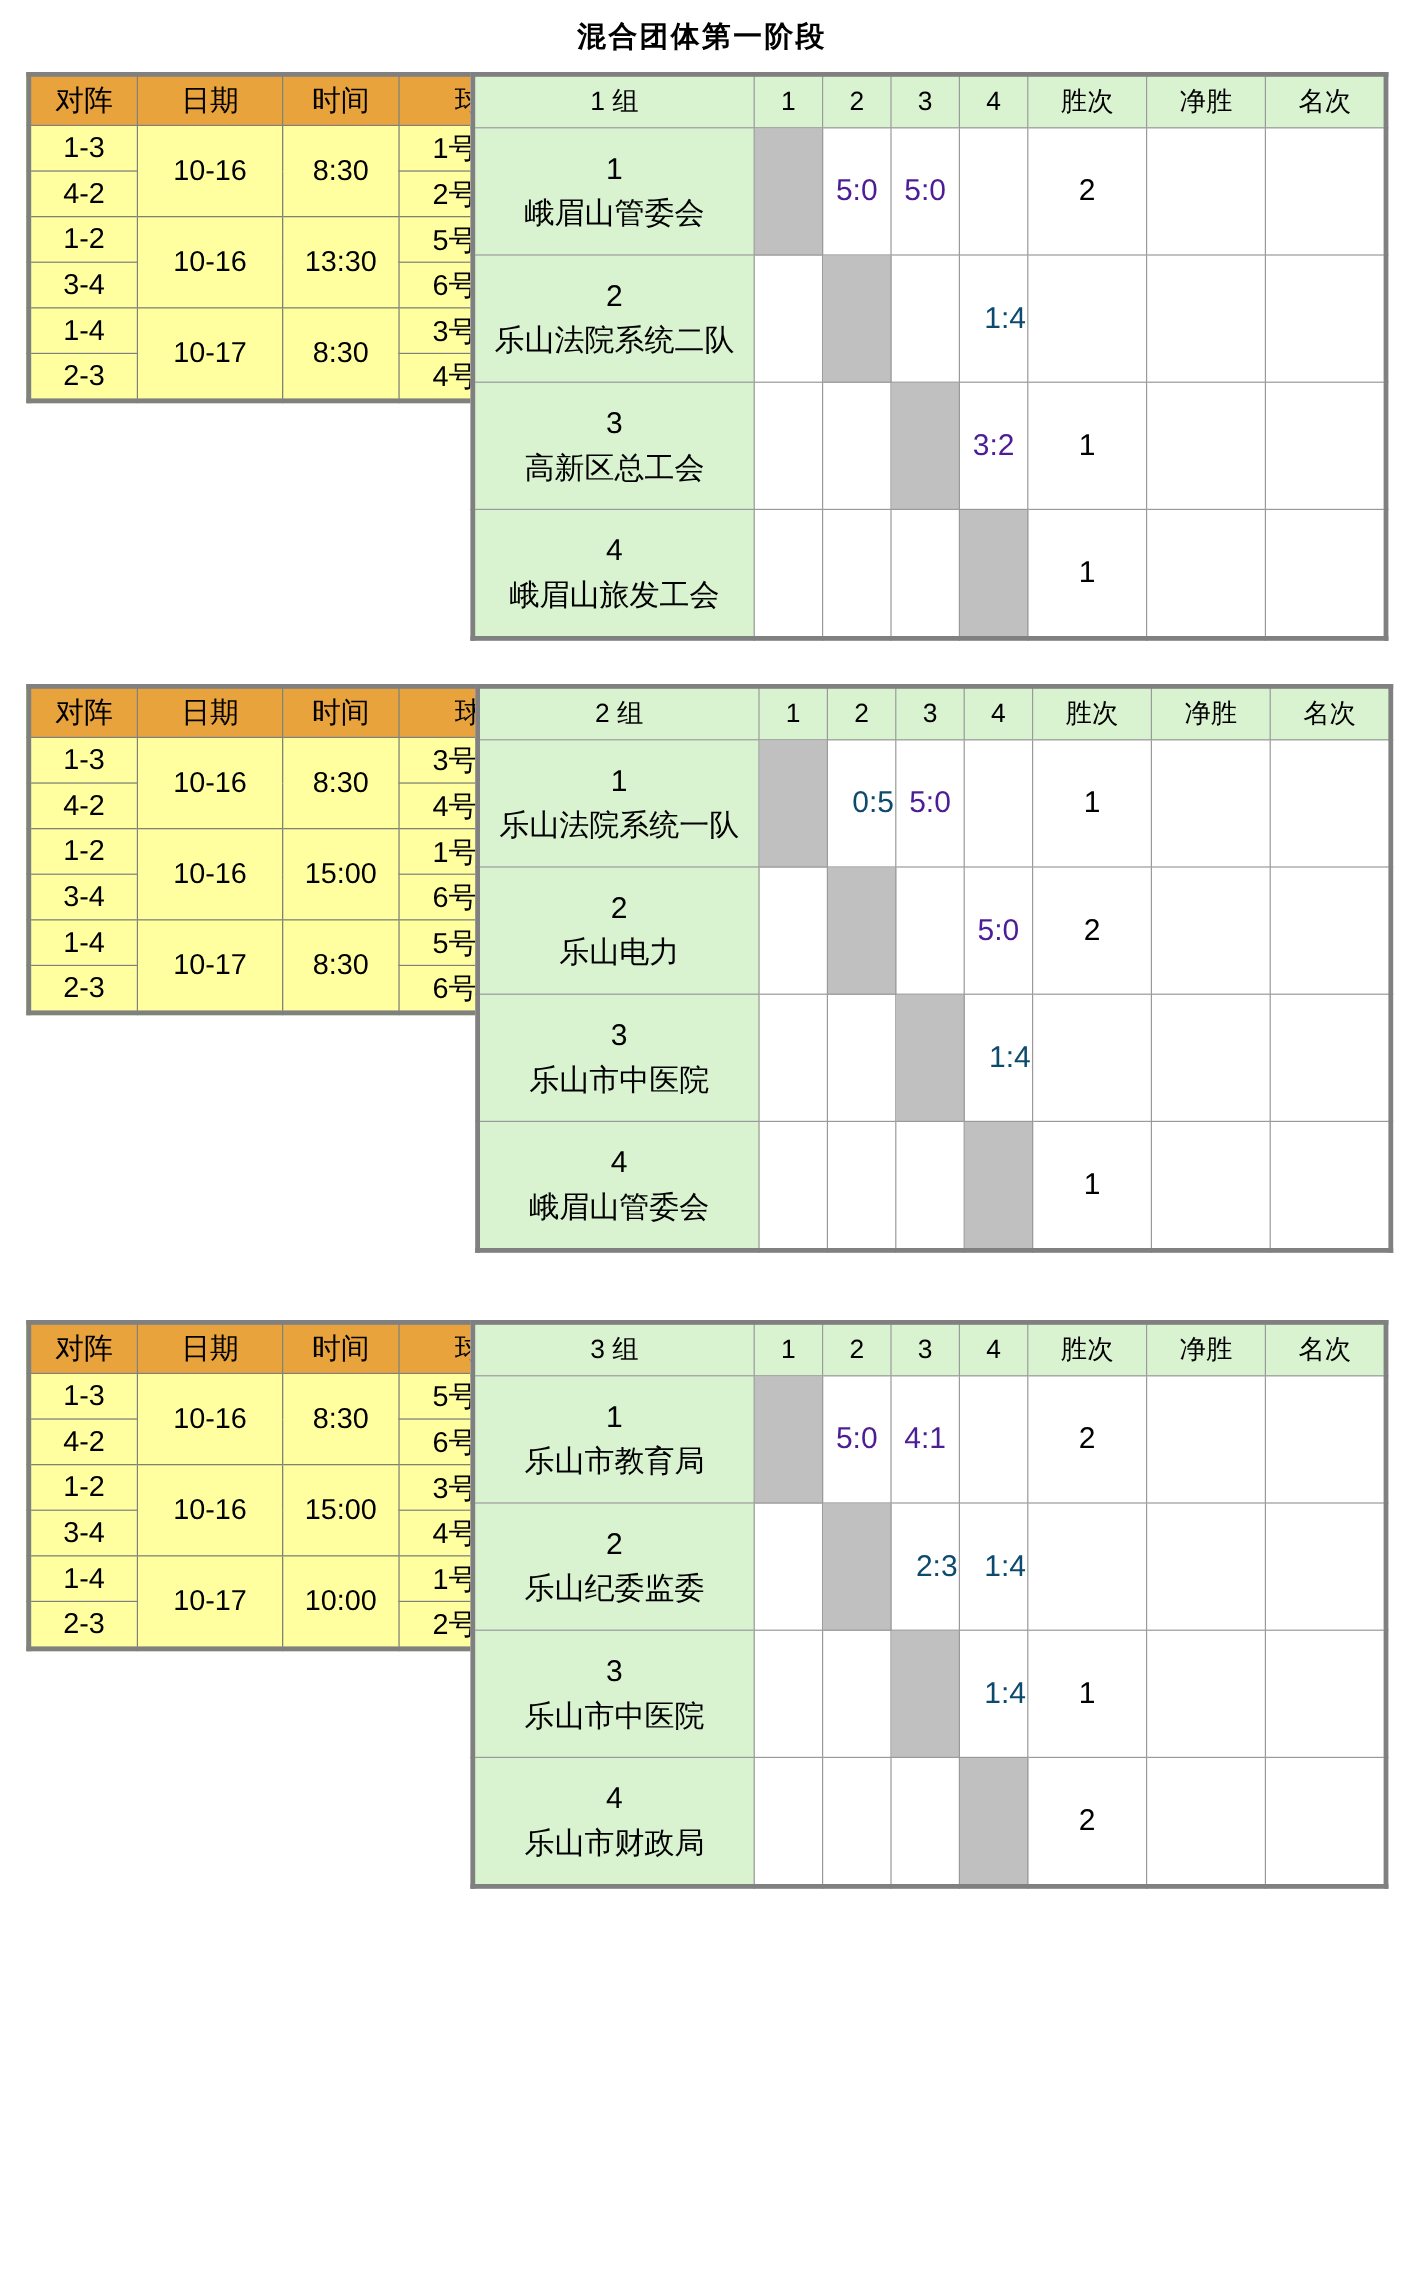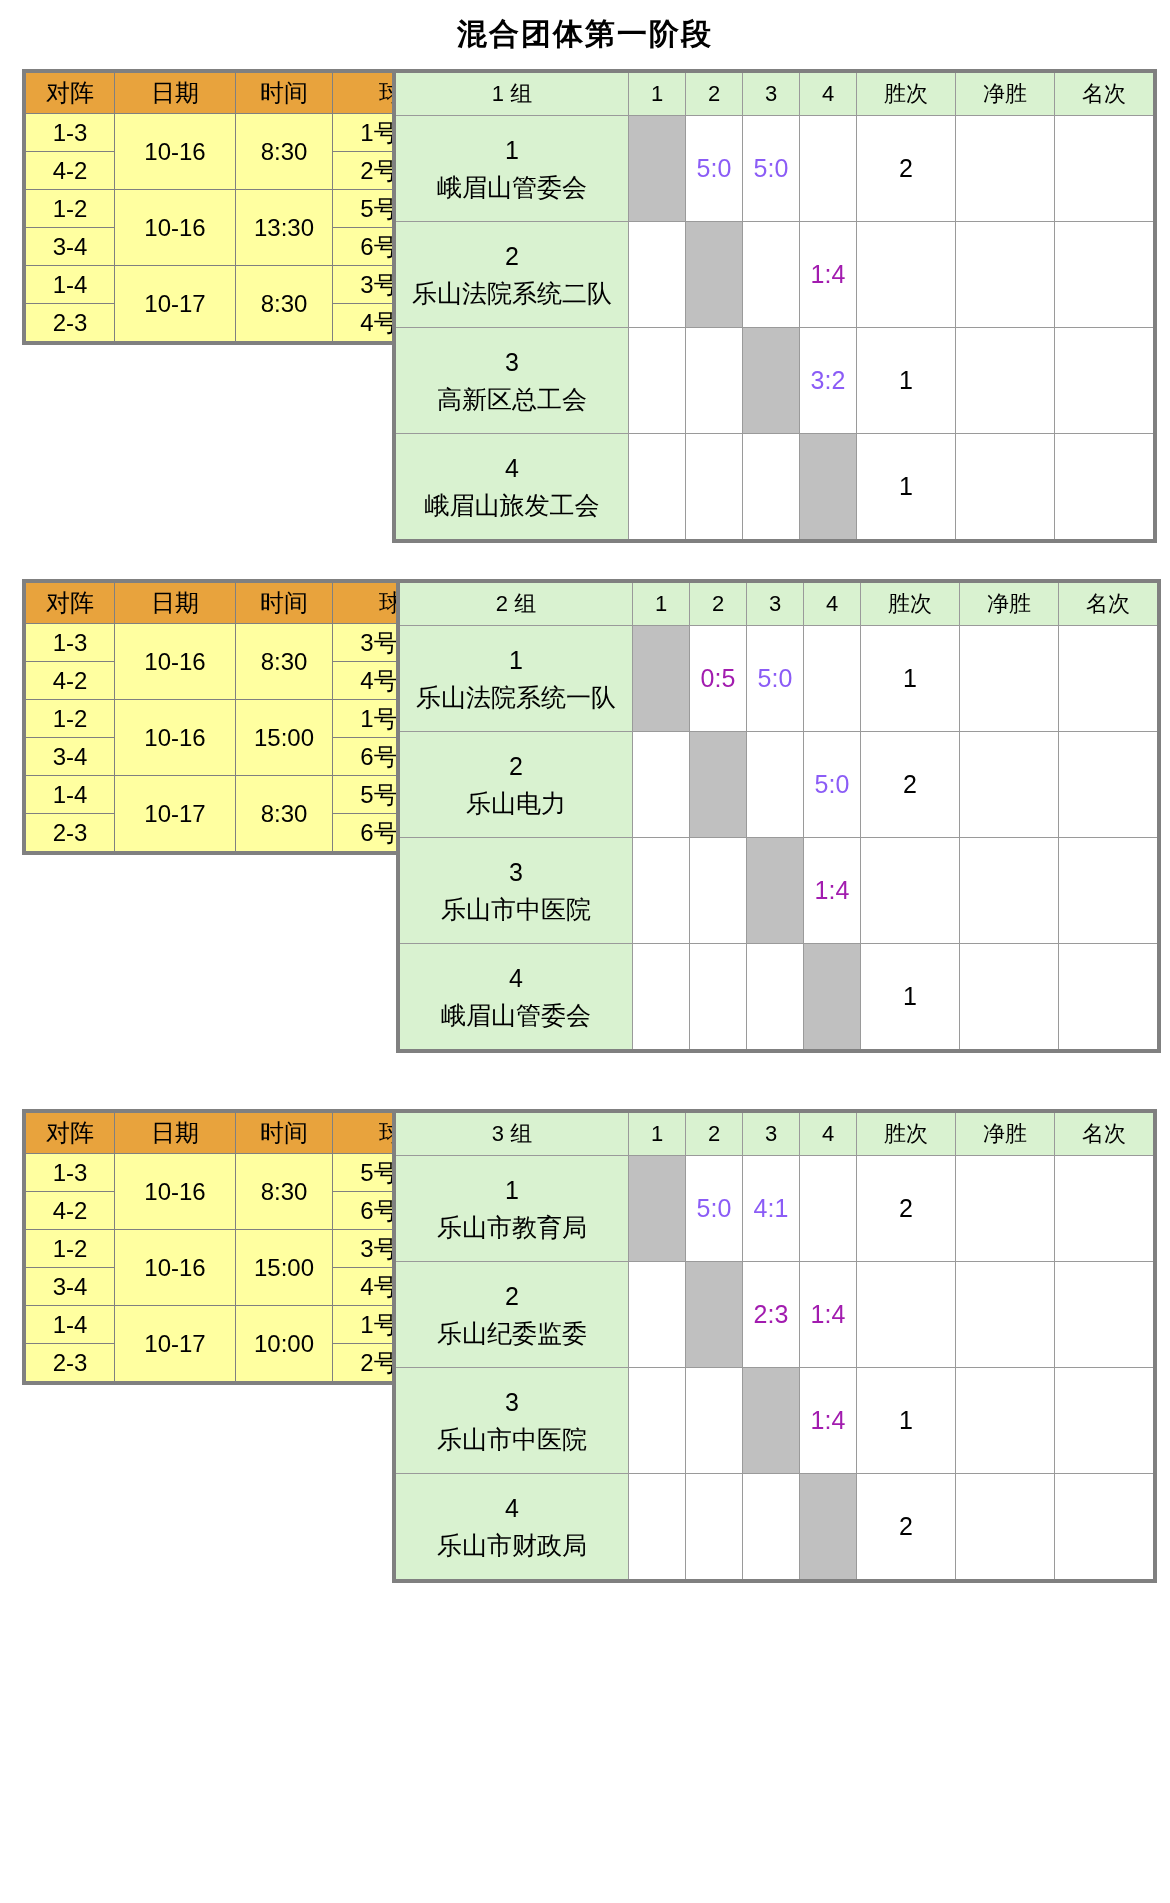--- a/index.html
+++ b/index.html
@@ -10,21 +10,21 @@
   body {
     width: 1170px;
     height: 1903px;
     font-family: "Liberation Sans", "DejaVu Sans", sans-serif;
     color: #000;
     position: relative;
     overflow: hidden;
   }
   .page-title {
     text-align: center;
-    font-size: 30px;
+    font-size: 24px;
     font-weight: bold;
     padding-top: 14px;
     letter-spacing: 2px;
   }
 
   .group-block {
     position: relative;
     margin: 0 0 0 0;
     padding: 0;
   }
@@ -102,24 +102,25 @@
     font-size: 25px;
   }
   .grouptable td.teamcell {
     background: #d9f2d0;
     line-height: 1.45;
   }
   .grouptable td.diag {
     background: #c0c0c0;
   }
   .grouptable td.score {
-    color: #8b5cf6;
+    color: #4c1d95;
   }
   .grouptable td.scoreblack {
-    color: #a21caf;
+    color: #0c4a6e;
+    text-align: right;
   }
   .teamno {
     display: block;
   }
   .teamname {
     display: block;
   }
 </style>
 </head>
 <body>

